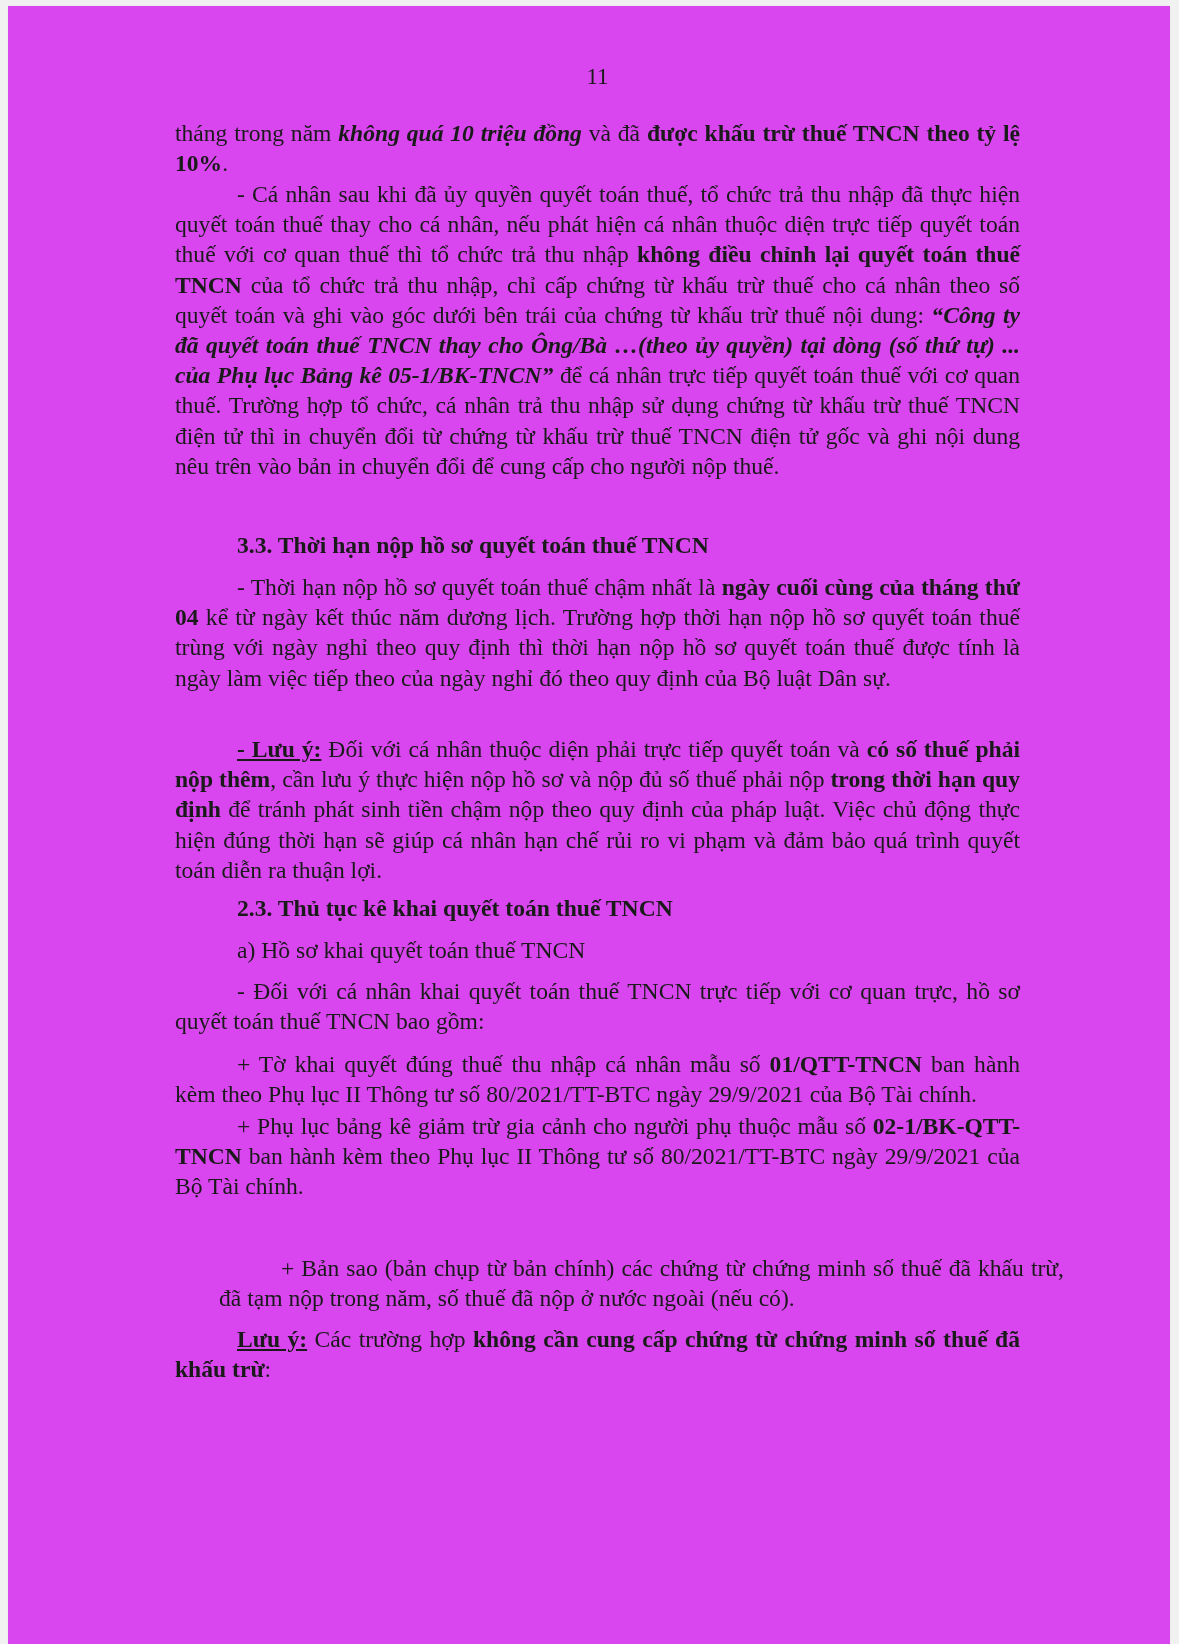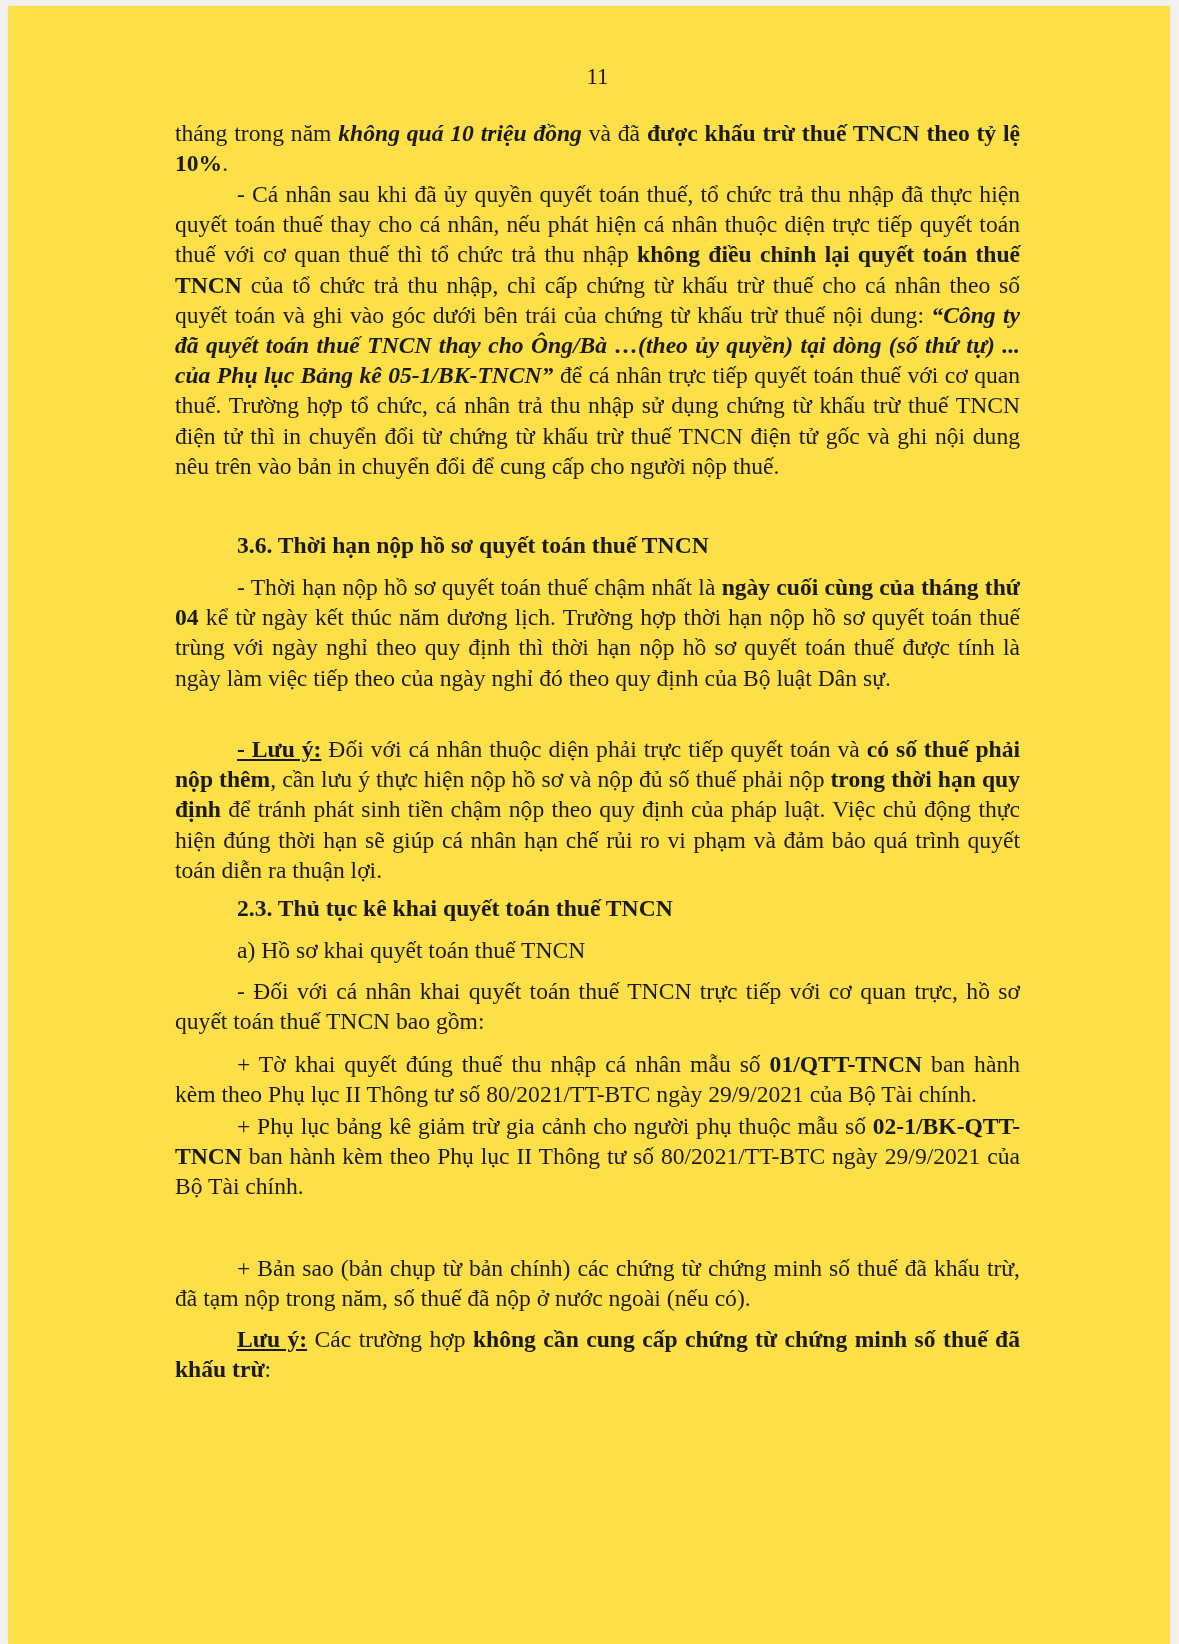--- a/index.html
+++ b/index.html
@@ -12,21 +12,21 @@
       background: #f1f1f1;
       position: relative;
       overflow: hidden;
     }
     .page {
       position: absolute;
       left: 8px;
       top: 6px;
       width: 1162px;
       height: 1638px;
-      background: #fde047;
+      background: #d946ef;
       box-shadow: 0 0 2px rgba(0,0,0,0.05);
     }
     .content {
       position: absolute;
       left: 167px;
       top: 0;
       width: 845px;
       font-family: "Liberation Serif", "DejaVu Serif", serif;
       font-size: 23.6px;
       color: #1a1a1a;
@@ -55,24 +55,24 @@
   </style>
 </head>
 <body>
 
 <div class="page">
   <div class="content">
     <div class="page-number">11</div>
 
     <p class="para" style="top:112px;"><span>tháng trong năm </span><span style="font-weight: bold; font-style: italic;">không quá 10 triệu đồng</span><span> và đã </span><span style="font-weight: bold;">được khấu trừ thuế TNCN theo tỷ lệ 10%</span><span>.</span></p>
     <p class="para indent" style="top:173px;"><span>- Cá nhân sau khi đã ủy quyền quyết toán thuế, tổ chức trả thu nhập đã thực hiện quyết toán thuế thay cho cá nhân, nếu phát hiện cá nhân thuộc diện trực tiếp quyết toán thuế với cơ quan thuế thì tổ chức trả thu nhập </span><span style="font-weight: bold;">không điều chỉnh lại quyết toán thuế TNCN</span><span> của tổ chức trả thu nhập, chỉ cấp chứng từ khấu trừ thuế cho cá nhân theo số quyết toán và ghi vào góc dưới bên trái của chứng từ khấu trừ thuế nội dung: </span><span style="font-weight: bold; font-style: italic;">“Công ty đã quyết toán thuế TNCN thay cho Ông/Bà …(theo ủy quyền) tại dòng (số thứ tự) ... của Phụ lục Bảng kê 05-1/BK-TNCN”</span><span> để cá nhân trực tiếp quyết toán thuế với cơ quan thuế. Trường hợp tổ chức, cá nhân trả thu nhập sử dụng chứng từ khấu trừ thuế TNCN điện tử thì in chuyển đổi từ chứng từ khấu trừ thuế TNCN điện tử gốc và ghi nội dung nêu trên vào bản in chuyển đổi để cung cấp cho người nộp thuế.</span></p>
-    <p class="para indent heading" style="top:524px;"><span style="font-weight: bold;">3.6. Thời hạn nộp hồ sơ quyết toán thuế TNCN</span></p>
+    <p class="para indent heading" style="top:524px;"><span style="font-weight: bold;">3.3. Thời hạn nộp hồ sơ quyết toán thuế TNCN</span></p>
     <p class="para indent" style="top:566px;"><span>- Thời hạn nộp hồ sơ quyết toán thuế chậm nhất là </span><span style="font-weight: bold;">ngày cuối cùng của tháng thứ 04</span><span> kể từ ngày kết thúc năm dương lịch. Trường hợp thời hạn nộp hồ sơ quyết toán thuế trùng với ngày nghỉ theo quy định thì thời hạn nộp hồ sơ quyết toán thuế được tính là ngày làm việc tiếp theo của ngày nghỉ đó theo quy định của Bộ luật Dân sự.</span></p>
     <p class="para indent" style="top:728px;"><span style="font-weight: bold; text-decoration: underline;">- Lưu ý:</span><span> Đối với cá nhân thuộc diện phải trực tiếp quyết toán và </span><span style="font-weight: bold;">có số thuế phải nộp thêm</span><span>, cần lưu ý thực hiện nộp hồ sơ và nộp đủ số thuế phải nộp </span><span style="font-weight: bold;">trong thời hạn quy định</span><span> để tránh phát sinh tiền chậm nộp theo quy định của pháp luật. Việc chủ động thực hiện đúng thời hạn sẽ giúp cá nhân hạn chế rủi ro vi phạm và đảm bảo quá trình quyết toán diễn ra thuận lợi.</span></p>
     <p class="para indent heading" style="top:887px;"><span style="font-weight: bold;">2.3. Thủ tục kê khai quyết toán thuế TNCN</span></p>
     <p class="para indent" style="top:929px;"><span>a) Hồ sơ khai quyết toán thuế TNCN</span></p>
     <p class="para indent" style="top:970px;"><span>- Đối với cá nhân khai quyết toán thuế TNCN trực tiếp với cơ quan trực, hồ sơ quyết toán thuế TNCN bao gồm:</span></p>
     <p class="para indent" style="top:1043px;"><span>+ Tờ khai quyết đúng thuế thu nhập cá nhân mẫu số </span><span style="font-weight: bold;">01/QTT-TNCN</span><span> ban hành kèm theo Phụ lục II Thông tư số 80/2021/TT-BTC ngày 29/9/2021 của Bộ Tài chính.</span></p>
     <p class="para indent" style="top:1105px;"><span>+ Phụ lục bảng kê giảm trừ gia cảnh cho người phụ thuộc mẫu số </span><span style="font-weight: bold;">02-1/BK-QTT-TNCN</span><span> ban hành kèm theo Phụ lục II Thông tư số 80/2021/TT-BTC ngày 29/9/2021 của Bộ Tài chính.</span></p>
-    <p class="para indent" style="top:1247px;"><span>+ Bản sao (bản chụp từ bản chính) các chứng từ chứng minh số thuế đã khấu trừ, đã tạm nộp trong năm, số thuế đã nộp ở nước ngoài (nếu có).</span></p>
+    <p class="para indent" style="top:1247px;margin-left:44px;"><span>+ Bản sao (bản chụp từ bản chính) các chứng từ chứng minh số thuế đã khấu trừ, đã tạm nộp trong năm, số thuế đã nộp ở nước ngoài (nếu có).</span></p>
     <p class="para indent" style="top:1318px;"><span style="font-weight: bold; text-decoration: underline;">Lưu ý:</span><span> Các trường hợp </span><span style="font-weight: bold;">không cần cung cấp chứng từ chứng minh số thuế đã khấu trừ</span><span>:</span></p>
   </div>
 </div>
 
 </body></html>

